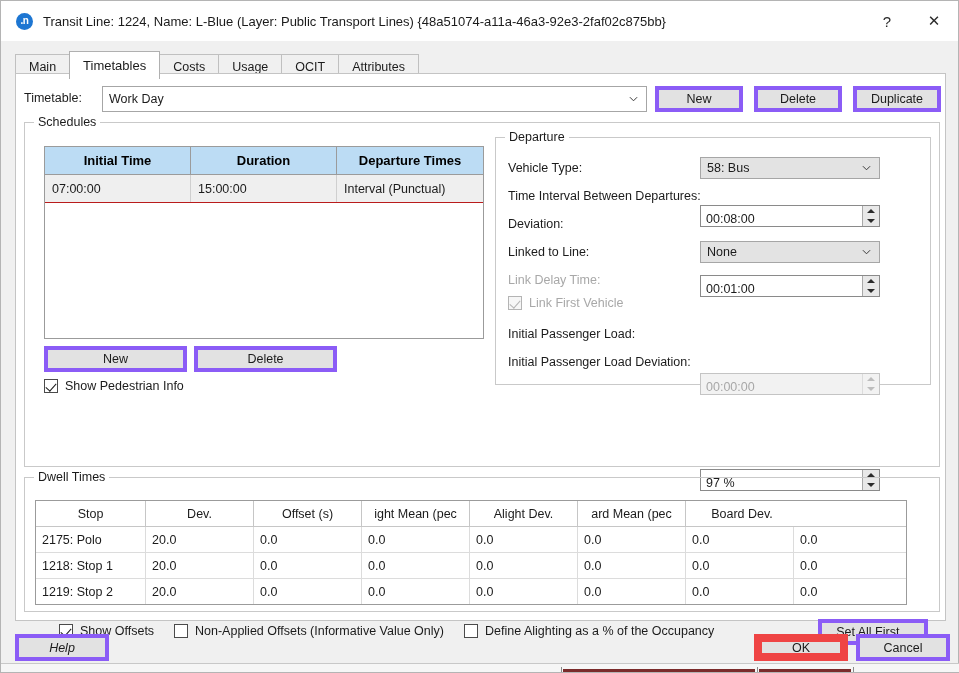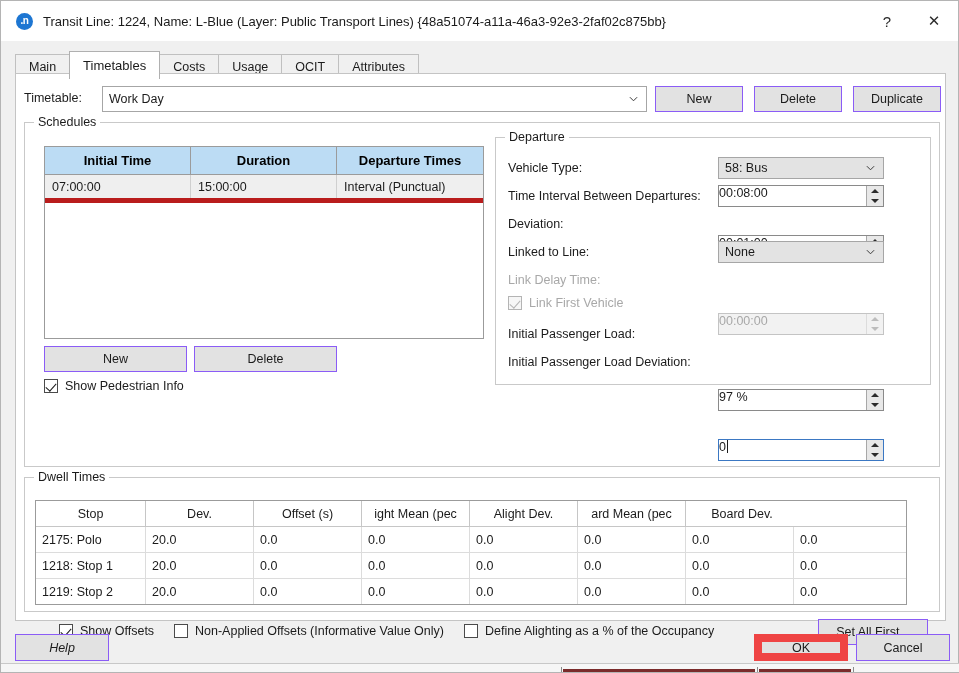--- a/index.html
+++ b/index.html
@@ -97,21 +97,21 @@
     padding: 0 6px; font-size: 12.5px; color: #1b1b1b;
     position: relative;
   }
   .combo.white { background: #ffffff; }
   .combo .chev {
     position: absolute; right: 8px; top: 50%; transform: translateY(-50%);
     width: 9px; height: 9px;
   }
   .tt-combo { position: absolute; left: 78px; top: 0; width: 545px; }
   .btn {
-    background: #e2e2e2; border: 1px solid #8b5cf6;
+    background: #e2e2e2; border: 4px solid #8b5cf6;
     height: 26px; font-size: 12.5px; color: #1b1b1b;
     display: flex; align-items: center; justify-content: center;
     font-family: "Liberation Sans", sans-serif;
   }
   .tt-btn { position: absolute; top: 0; width: 88px; }
   
   .group {
     position: absolute; border: 1px solid #c9c9c9;
   }
   .group > .legend {
@@ -131,21 +131,21 @@
     border-bottom: 1px solid #9b9b9b;
   }
   .sched-head div {
     display: flex; align-items: center; justify-content: center;
     font-weight: bold; font-size: 13px; color: #000;
     border-right: 1px solid #9b9b9b;
   }
   .sched-head div:last-child { border-right: none; }
   .sched-body-row {
     display: flex; height: 28px; background: #efefef;
-    border-bottom: 5px solid #b91c1c;
+    border-bottom: 1px solid #b91c1c;
   }
   .sched-body-row div {
     display: flex; align-items: center;
     padding-left: 7px; font-size: 12.5px; color: #1b1b1b;
     border-right: 1px solid #cfcfcf;
   }
   .sched-body-row div:last-child { border-right: none; }
   .c-init { width: 146px; }
   .c-dur  { width: 146px; }
   .c-dep  { width: 146px; }
@@ -165,26 +165,27 @@
   }
   .cbox.disabled { border-color: #b4b4b4; background: #f6f6f6; }
   .cbox.disabled.checked::after { border-color: #b4b4b4; }
   .cbl { font-size: 12.5px; }
   .cbl.disabled { color: #a8a8a8; }
   
   .dep-label {
     position: absolute; left: 12px; font-size: 12.5px; white-space: nowrap;
   }
   .dep-label.disabled { color: #a8a8a8; }
-  .dep-field { position: absolute; left: 222px; width: 166px; height: 22px; }
+  .dep-field { position: absolute; left: 204px; width: 180px; height: 22px; }
   .spin {
     background: #ffffff; border: 1px solid #8a8a8a;
-    height: 22px; display: flex; align-items: flex-start;
-    padding-left: 0; font-size: 12.5px; color: #1b1b1b;
+    height: 22px; display: flex; align-items: flex-end;
+    padding-left: 5px; font-size: 12.5px; color: #1b1b1b;
     position: relative;
+    margin-top: 20px;
   }
   .spin.focused { border: 1px solid #3b78c3; }
   .spin.disabled { background: #f2f2f2; border-color: #c4c4c4; color: #a8a8a8; }
   .spin .arrows {
     position: absolute; right: 0; top: 0; width: 17px; height: 20px;
     background: #e8e8e8; border-left: 1px solid #a8a8a8;
     display: flex; flex-direction: column;
   }
   .spin.disabled .arrows { background: #f2f2f2; border-left-color: #dcdcdc; }
   .spin .arrows span {

